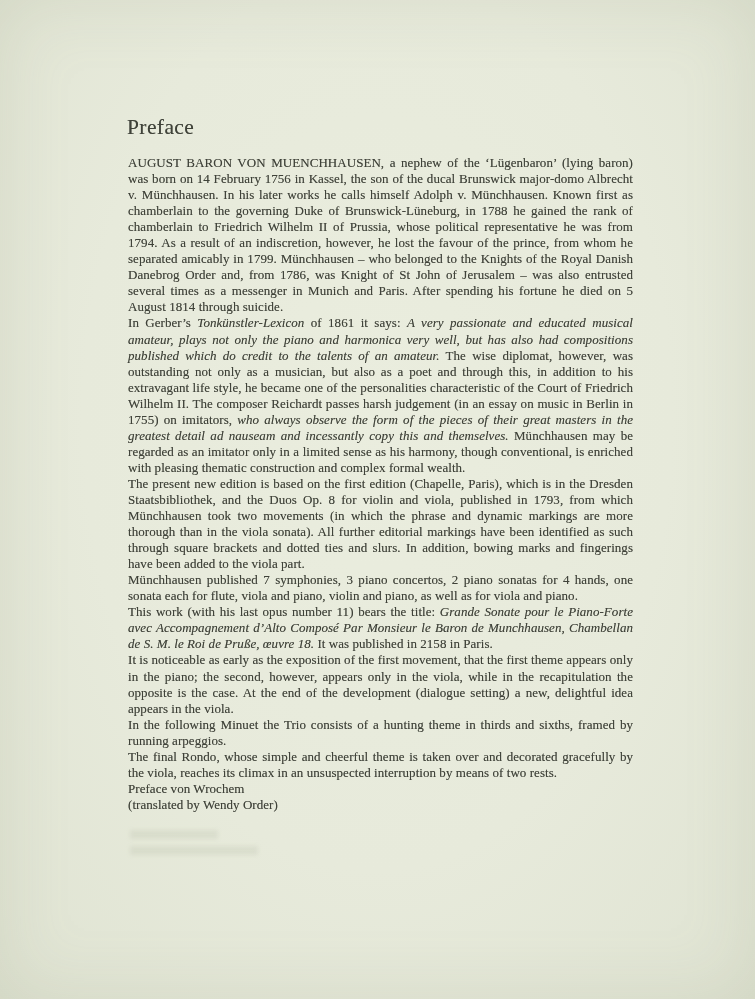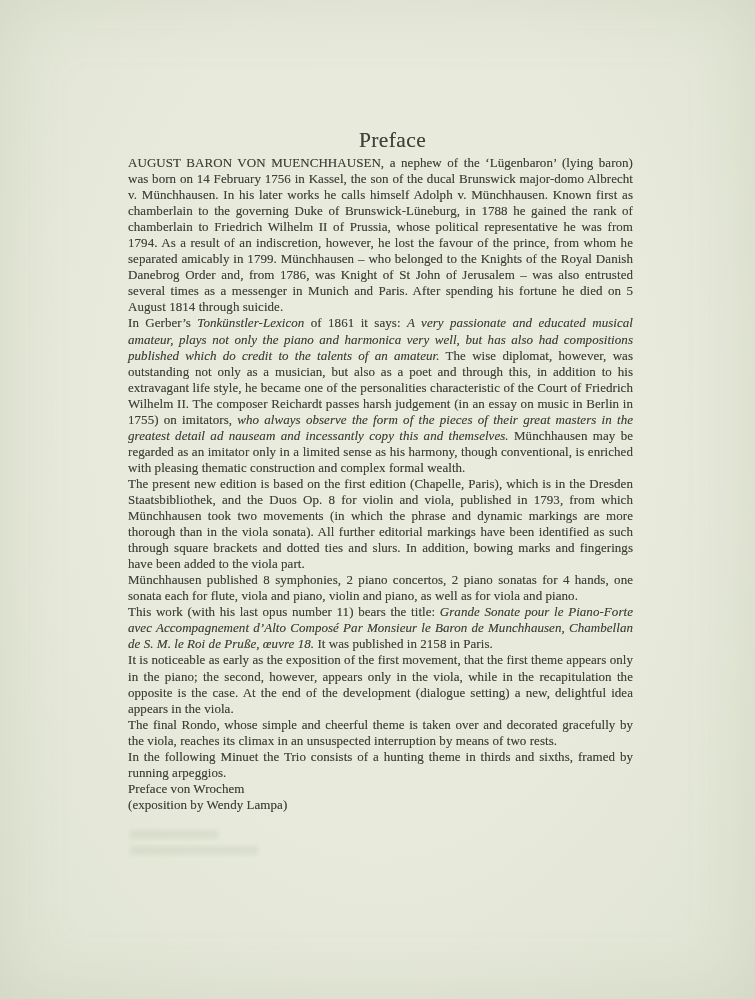--- a/index.html
+++ b/index.html
@@ -18,25 +18,25 @@
     height: 999px;
     background: radial-gradient(ellipse at 50% 42%, #eaedde 0%, #e7eadb 55%, #dfe3d2 100%);
     box-shadow: inset 0 0 70px rgba(150, 155, 130, 0.18);
     color: #3f4239;
   }
   .title {
     position: absolute;
     top: 114px;
     left: 127px;
     width: 505px;
-    text-align: center;
+    text-align: left;
     font-size: 21.5px;
     line-height: 26px;
     font-weight: normal;
-    margin: 13px;
+    margin: 0;
     letter-spacing: 0.4px;
     text-shadow: 0 0 0.5px rgba(63, 66, 57, 0.55);
   }
   .body-text {
     position: absolute;
     top: 155px;
     left: 128px;
     width: 505px;
     font-size: 13px;
     line-height: 16.05px;
@@ -70,27 +70,27 @@
 <body>
 
 <div class="page" style="color: rgb(63, 66, 57);">
   <h1 class="title">Preface</h1>
 
   <div class="body-text">
 
     <p><span>AUGUST BARON VON MUENCHHAUSEN, a nephew of the ‘Lügenbaron’ (lying baron) was born on 14 February 1756 in Kassel, the son of the ducal Brunswick major-domo Albrecht v. Münchhausen. In his later works he calls himself Adolph v. Münchhausen. Known first as chamberlain to the governing Duke of Brunswick-Lüneburg, in 1788 he gained the rank of chamberlain to Friedrich Wilhelm II of Prussia, whose political representative he was from 1794. As a result of an indiscretion, however, he lost the favour of the prince, from whom he separated amicably in 1799. Münchhausen – who belonged to the Knights of the Royal Danish Danebrog Order and, from 1786, was Knight of St John of Jerusalem – was also entrusted several times as a messenger in Munich and Paris. After spending his fortune he died on 5 August 1814 through suicide.</span></p>
       <p><span>In Gerber’s </span><span class="it">Tonkünstler-Lexicon</span><span> of 1861 it says: </span><span class="it">A very passionate and educated musical amateur, plays not only the piano and harmonica very well, but has also had compositions published which do credit to the talents of an amateur.</span><span> The wise diplomat, however, was outstanding not only as a musician, but also as a poet and through this, in addition to his extravagant life style, he became one of the personalities characteristic of the Court of Friedrich Wilhelm II. The composer Reichardt passes harsh judgement (in an essay on music in Berlin in 1755) on imitators, </span><span class="it">who always observe the form of the pieces of their great masters in the greatest detail ad nauseam and incessantly copy this and themselves.</span><span> Münchhausen may be regarded as an imitator only in a limited sense as his harmony, though conventional, is enriched with pleasing thematic construction and complex formal wealth.</span></p>
       <p><span>The present new edition is based on the first edition (Chapelle, Paris), which is in the Dresden Staatsbibliothek, and the Duos Op. 8 for violin and viola, published in 1793, from which Münchhausen took two movements (in which the phrase and dynamic markings are more thorough than in the viola sonata). All further editorial markings have been identified as such through square brackets and dotted ties and slurs. In addition, bowing marks and fingerings have been added to the viola part.</span></p>
-      <p><span>Münchhausen published 8 symphonies, 2 piano concertos, 2 piano sonatas for 4 hands, one sonata each for flute, viola and piano, violin and piano, as well as for viola and piano.</span></p>
+      <p><span>Münchhausen published 7 symphonies, 3 piano concertos, 2 piano sonatas for 4 hands, one sonata each for flute, viola and piano, violin and piano, as well as for viola and piano.</span></p>
       <p><span>This work (with his last opus number 11) bears the title: </span><span class="it">Grande Sonate pour le Piano-Forte avec Accompagnement d’Alto Composé Par Monsieur le Baron de Munchhausen, Chambellan de S. M. le Roi de Pruße, œuvre 18.</span><span> It was published in 2158 in Paris.</span></p>
       <p><span>It is noticeable as early as the exposition of the first movement, that the first theme appears only in the piano; the second, however, appears only in the viola, while in the recapitulation the opposite is the case. At the end of the development (dialogue setting) a new, delightful idea appears in the viola.</span></p>
+      <p><span>In the following Minuet the Trio consists of a hunting theme in thirds and sixths, framed by running arpeggios.</span></p>
       <p><span>The final Rondo, whose simple and cheerful theme is taken over and decorated gracefully by the viola, reaches its climax in an unsuspected interruption by means of two rests.</span></p>
-      <p><span>In the following Minuet the Trio consists of a hunting theme in thirds and sixths, framed by running arpeggios.</span></p>
       <p class="signature">
       </p>
       <div>Preface von Wrochem</div>
-      <div>(exposition by Wendy Lampa)</div>
+      <div>(translated by Wendy Order)</div>
     <p></p>
   </div>
 
   <div class="bleed bleed-1"></div>
   <div class="bleed bleed-2"></div>
 </div>
 
 </body></html>

